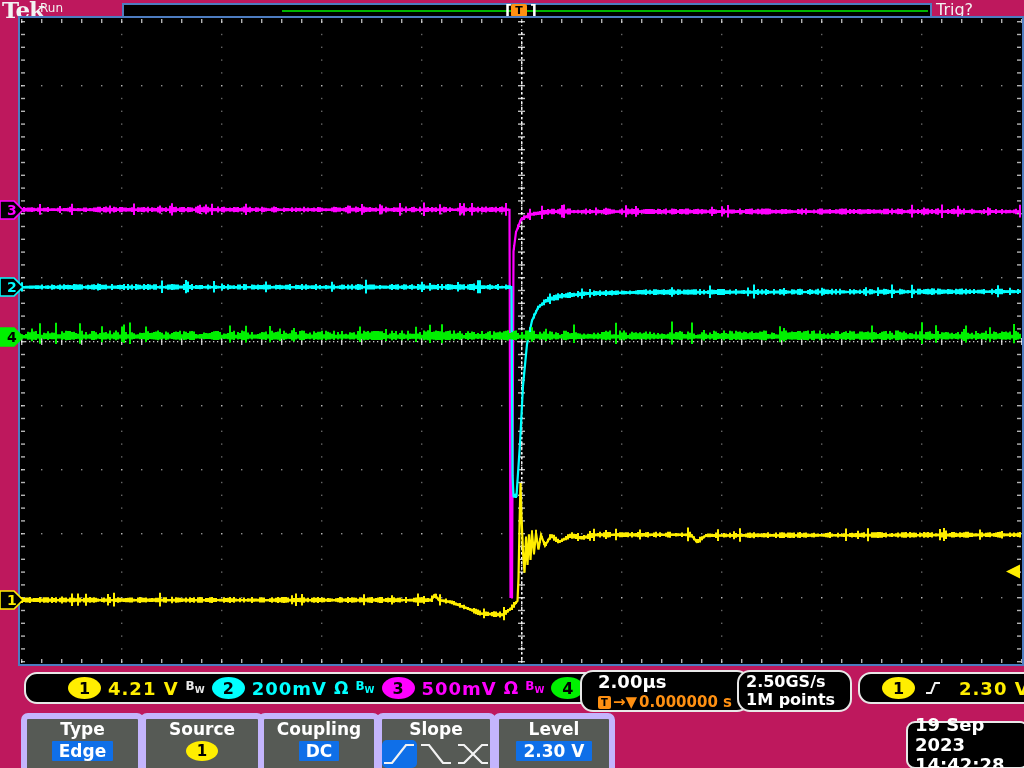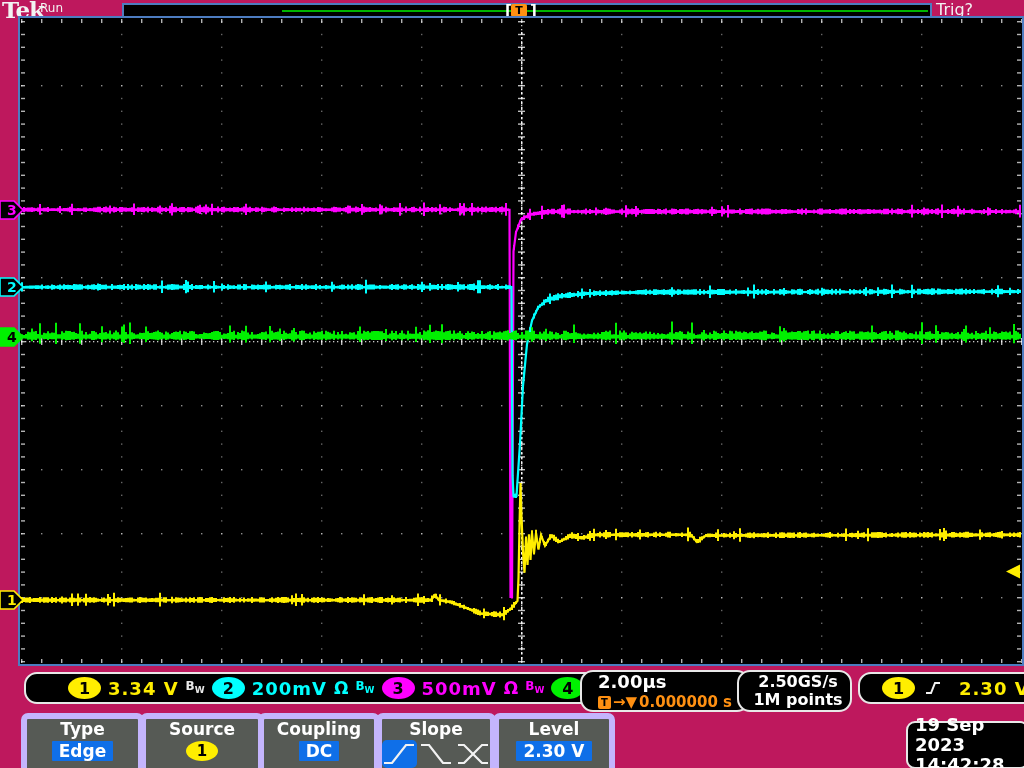--- a/index.html
+++ b/index.html
@@ -41,21 +41,21 @@
   .ohm{font-size:17px;}
   .bw{font-size:12px;line-height:15px;text-align:right;}
   .bw .bw-sub{font-size:9px;vertical-align:-3px;}
   #time-box{left:580px;top:670px;width:150px;height:38px;flex-direction:column;
             align-items:flex-start;justify-content:center;padding-left:16px;gap:1px;}
   #time-scale{font-size:18px;color:#fff;}
   #time-delay-line{display:flex;align-items:center;gap:2px;color:#ff9012;font-size:15px;}
   #delay-t-icon{display:inline-block;width:13px;height:13px;background:#ff9012;color:#000;
                 font-size:10px;font-weight:bold;text-align:center;line-height:13px;border-radius:2px;}
   #rate-box{left:737px;top:670px;width:104px;height:38px;flex-direction:column;
-            align-items:center;justify-content:center;padding-left:7px;gap:0px;}
+            align-items:flex-start;justify-content:center;padding-left:7px;gap:0px;}
   #rate-box div{font-size:16px;line-height:18px;color:#fff;}
   #trig-readout{left:858px;top:672px;width:162px;height:28px;gap:10px;padding-left:22px;}
   #trig-level-value{font-size:18px;letter-spacing:1px;margin-left:8px;}
   
   .menu-btn{position:absolute;top:713px;height:53px;background:#565a55;border:6px solid #c4b5fd;
             border-radius:7px;display:flex;flex-direction:column;align-items:center;
             gap:2px;color:#fff;}
   .menu-label{font-size:17px;font-weight:bold;}
   .menu-value{font-size:17px;font-weight:bold;}
   .hl{background:#0f6fe8;color:#fff;padding:0 7px;border-radius:1px;}
@@ -1785,21 +1785,21 @@
           <text x="7" y="15" fill="#ff00ff" font-size="14" font-weight="bold" font-family="DejaVu Sans, sans-serif">3</text>
         </svg></div>
       <div class="ch-badge" style="top: 327.16px;"><svg width="24" height="20">
           <polygon points="0,1 14,1 23,10 14,19 0,19" fill="#00f000" stroke="#00f000" stroke-width="1.6"></polygon>
           <text x="7" y="15" fill="#000" font-size="14" font-weight="bold" font-family="DejaVu Sans, sans-serif">4</text>
         </svg></div>
     </div>
 
   <div class="robox" id="ch-readouts">
       <span class="ch-ellipse" style="background: rgb(255, 238, 0);">1</span>
-      <span class="ch-scale" style="color: rgb(255, 238, 0);">3.34 V</span>
+      <span class="ch-scale" style="color: rgb(255, 238, 0);">4.21 V</span>
       <span class="bw" style="color: rgb(232, 232, 232);">B<span class="bw-sub">W</span></span>
       <span class="ch-ellipse" style="background: rgb(0, 255, 255);">2</span>
       <span class="ch-scale" style="color: rgb(0, 255, 255);">200mV</span>
       <span class="ohm" style="color: rgb(0, 255, 255);">Ω</span>
       <span class="bw" style="color: rgb(0, 255, 255);">B<span class="bw-sub">W</span></span>
       <span class="ch-ellipse" style="background: rgb(255, 0, 255);">3</span>
       <span class="ch-scale" style="color: rgb(255, 0, 255);">500mV</span>
       <span class="ohm" style="color: rgb(255, 0, 255);">Ω</span>
       <span class="bw" style="color: rgb(255, 0, 255);">B<span class="bw-sub">W</span></span>
       <span class="ch-ellipse" style="background: rgb(0, 240, 0);">4</span>

